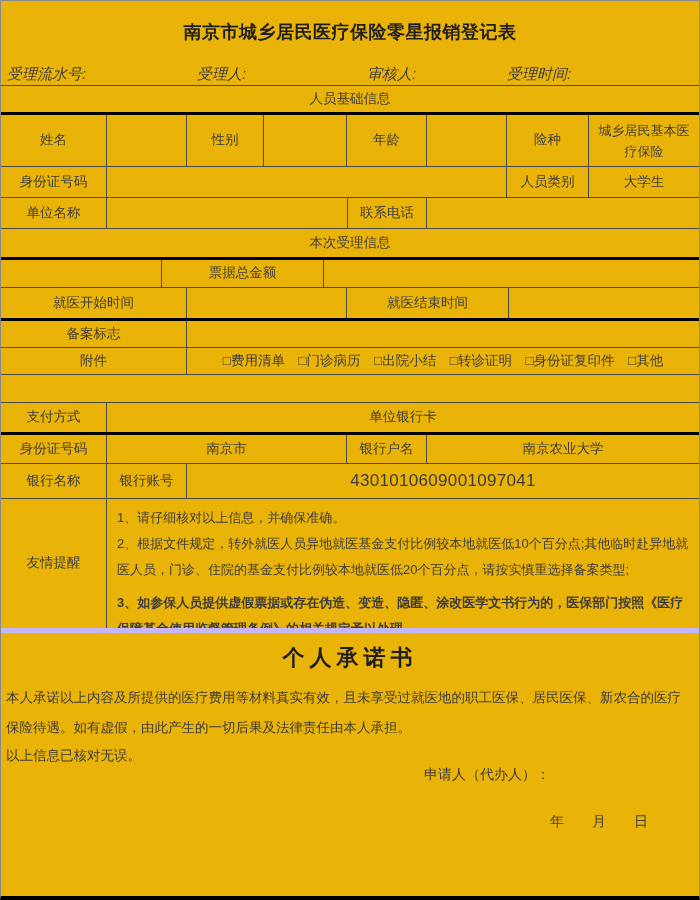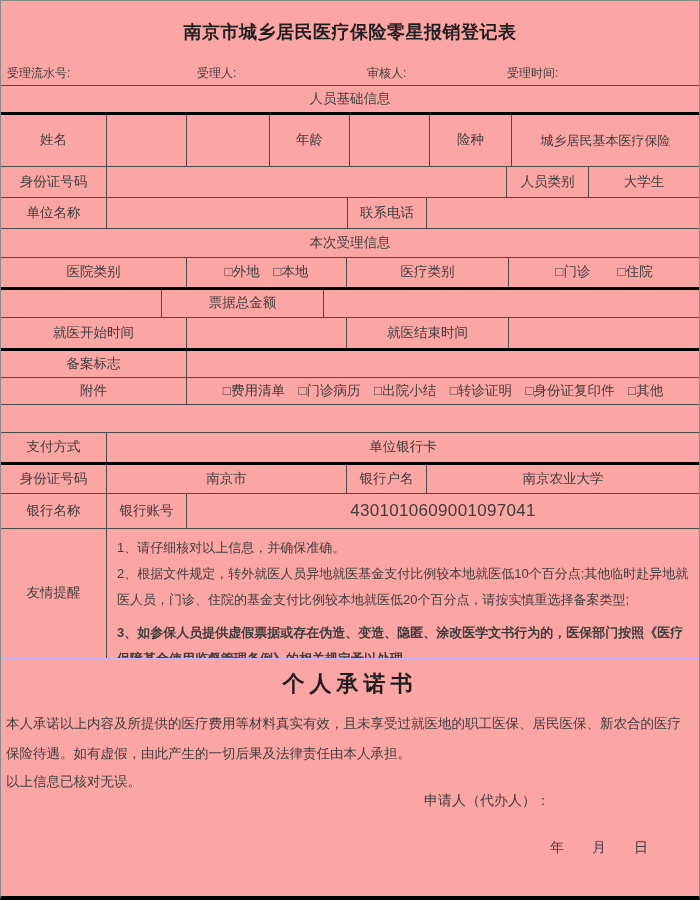--- a/index.html
+++ b/index.html
@@ -1,50 +1,50 @@
 <!DOCTYPE html>
 <html><head>
 <meta charset="utf-8">
 <style>
   * { margin:0; padding:0; box-sizing:border-box; }
   html,body { background:#fff; }
   .page {
     width:700px; height:900px;
     border:1px solid #8a8a8a;
     border-bottom:4px solid #000;
-    background:#fca5a5;
+    background:#eab308;
     font-family:"Liberation Sans","DejaVu Sans",sans-serif;
     color:#3d3d3d;
     display:flex; flex-direction:column;
     overflow:hidden;
     align-items:flex-end;
   }
   .row { display:flex; width:100%; flex:0 0 auto; overflow:hidden; }
   .cell {
     border-left:1px solid #4a4a4a;
     display:flex; align-items:center; justify-content:center;
     text-align:center; font-size:13.5px; line-height:1.5;
     padding:2px 4px; overflow:hidden;
   }
   .cell:first-child { border-left:none; }
   .left { justify-content:flex-start; text-align:left; }
   .bt  { border-top:1px solid #4a4a4a; }
   .btk { border-top:3px solid #000; }
   .title-row { height:62px; display:flex; align-items:center; justify-content:center; }
   .title-text { font-size:18px; font-weight:bold; color:#1f1f1f; letter-spacing:0.5px; }
-  .meta-row { position:relative; height:22px; font-size:12px; }
+  .meta-row { position:relative; height:22px; font-size:15px;font-style:italic; }
   .meta-row span { position:absolute; top:2px; white-space:pre; }
   .wrapsmall { font-size:13px; line-height:21px; }
   .num { font-size:17px; letter-spacing:0.3px; }
   .reminder-body {
     display:block; text-align:left; padding:6px 10px 2px 10px;
     font-size:13px; line-height:26px;
   }
   .reminder-body .bold-item { font-weight:bold; margin-top:7px; }
-  .commitment { flex:1 1 auto; position:relative; border-top:1px solid #c4b5fd; padding:6px 5px 16px 5px; }
+  .commitment { flex:1 1 auto; position:relative; border-top:5px solid #c4b5fd; padding:6px 5px 16px 5px; }
   .commitment h2 {
     text-align:center; font-family:"Liberation Serif","DejaVu Serif",serif;
     font-size:22px; font-weight:bold; color:#1f1f1f; letter-spacing:5px; margin-top:4px;
   }
   .commitment .body-text { font-size:13.5px; line-height:30px; margin-top:10px; color:#3d3d3d; }
   .commitment .confirm-text { font-size:13.5px; line-height:26px; margin-top:0; }
   .commitment .applicant { position:absolute; left:423px; top:133px; font-size:14px; white-space:pre; }
   .commitment .dateline { position:absolute; left:549px; top:180px; font-size:14px; white-space:pre; }
 </style>
 </head>
@@ -63,20 +63,21 @@
     <span style="left:506px">受理时间:</span>
   </div>
 
   <div class="row bt" style="height:27px">
     <div class="cell" style="flex:1">人员基础信息</div>
   </div>
 
   <div class="row btk" style="height:54px">
     <div class="cell" style="flex:0 0 105px">姓名</div>
     <div class="cell" style="flex:0 0 80px"></div>
+    <div class="cell" style="flex:0 0 77px">性别</div>
     <div class="cell" style="flex:0 0 83px"></div>
     <div class="cell" style="flex:0 0 80px">年龄</div>
     <div class="cell" style="flex:0 0 80px"></div>
     <div class="cell" style="flex:0 0 82px">险种</div>
     <div class="cell wrapsmall" style="flex:1">城乡居民基本医疗保险</div>
   </div>
 
   <div class="row bt" style="height:31px">
     <div class="cell" style="flex:0 0 105px">身份证号码</div>
     <div class="cell" style="flex:0 0 400px"></div>
@@ -88,26 +89,20 @@
     <div class="cell" style="flex:0 0 105px">单位名称</div>
     <div class="cell" style="flex:0 0 241px"></div>
     <div class="cell" style="flex:0 0 79px">联系电话</div>
     <div class="cell" style="flex:1"></div>
   </div>
 
   <div class="row bt" style="height:29px">
     <div class="cell" style="flex:1">本次受理信息</div>
   </div>
 
-  <div class="row bt" style="height:30px">
-    <div class="cell" style="flex:0 0 185px">医院类别</div>
-    <div class="cell" style="flex:0 0 160px">□外地　□本地</div>
-    <div class="cell" style="flex:0 0 162px">医疗类别</div>
-    <div class="cell" style="flex:1">□门诊　　□住院</div>
-  </div>
 
   <div class="row btk" style="height:30px">
     <div class="cell" style="flex:0 0 160px"></div>
     <div class="cell" style="flex:0 0 162px">票据总金额</div>
     <div class="cell" style="flex:1"></div>
   </div>
 
   <div class="row bt" style="height:31px">
     <div class="cell" style="flex:0 0 185px">就医开始时间</div>
     <div class="cell" style="flex:0 0 160px"></div>

